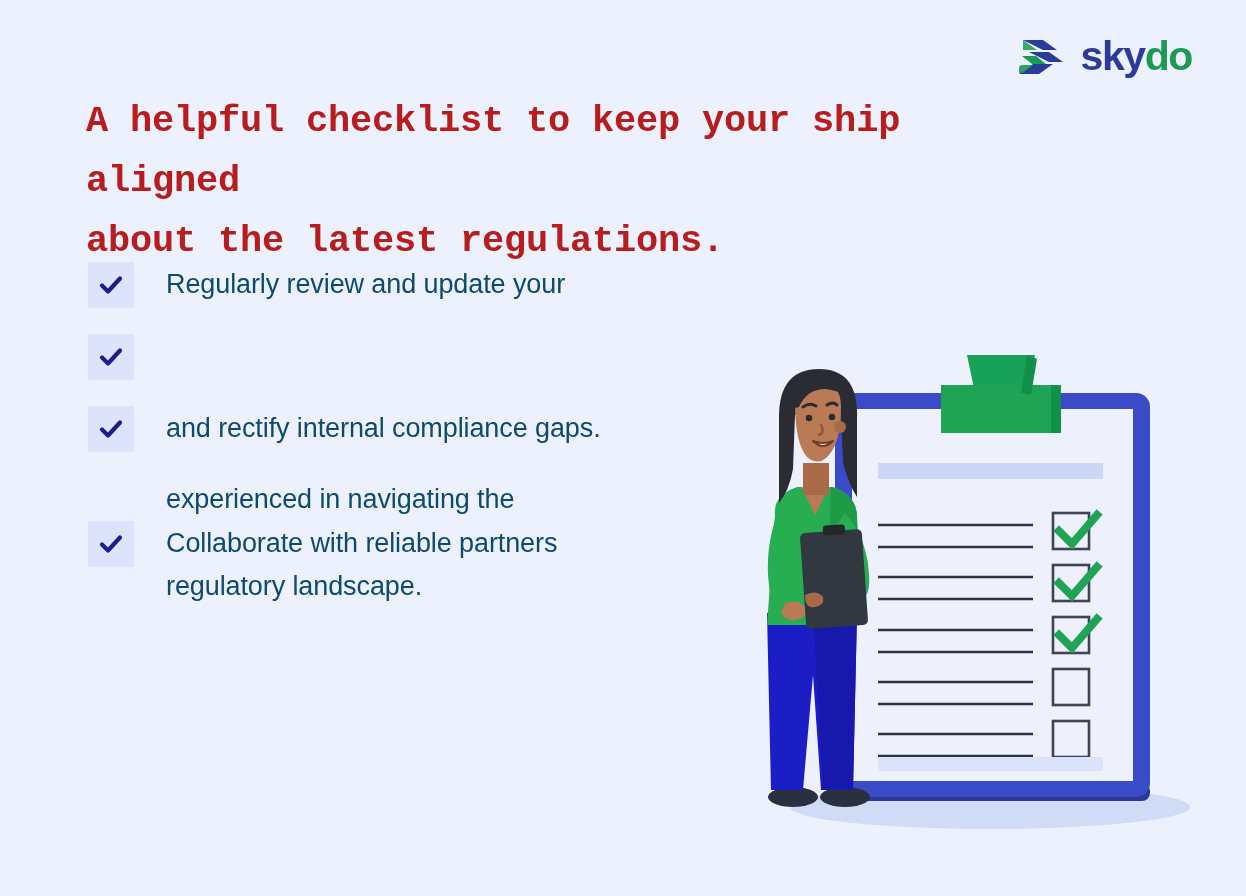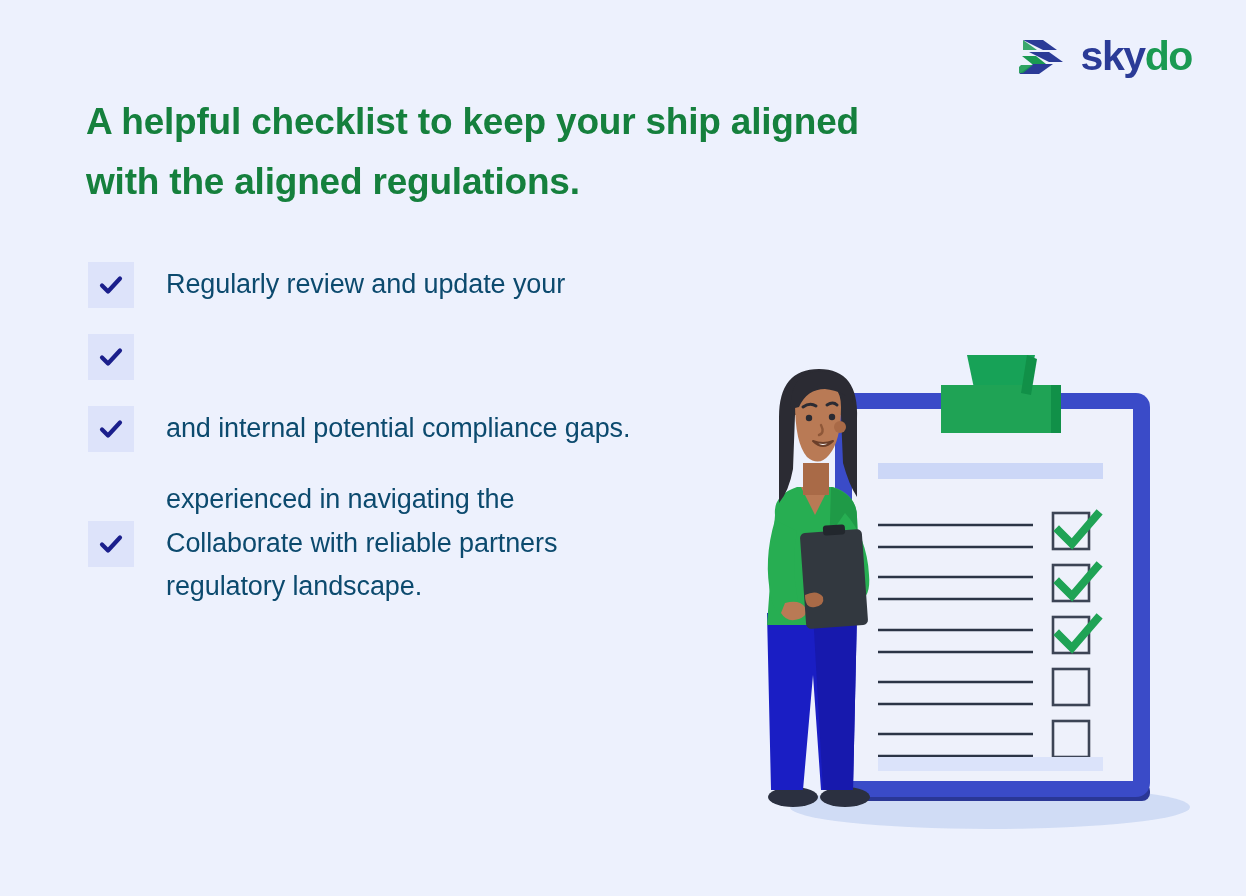--- a/index.html
+++ b/index.html
@@ -38,22 +38,23 @@
 
   
   .headline {
     position: absolute;
     left: 86px;
     top: 92px;
     width: 900px;
     font-size: 37px;
     font-weight: bold;
     line-height: 1.62;
-    color: #15803d;
+    color: #b91c1c;
     letter-spacing: -0.2px;
+    font-family: Liberation Mono, monospace;
   }
 
   
   .checklist {
     position: absolute;
     left: 88px;
     top: 262px;
     width: 660px;
   }
   .check-item {
@@ -105,21 +106,21 @@
       <path d="M2 28 L14 28 L4 36 L-6 36 Z" fill="#1a9a52" opacity="0.9"></path>
     </svg>
   </span>
   <span class="logo-word">
     <span class="sky">sky</span><span class="do">do</span>
   </span>
 </div>
 
 <h1 class="headline">
   <div>A helpful checklist to keep your ship aligned</div>
-  <div>with the aligned regulations.</div>
+  <div>about the latest regulations.</div>
 </h1>
 
 <div class="checklist">
 
   <div class="check-item">
     <span class="check-box">
       <svg viewBox="0 0 26 26" xmlns="http://www.w3.org/2000/svg">
         <path d="M4 13.5 L10 19.5 L22 6.5" fill="none" stroke="#1b1f8c" stroke-width="4.2" stroke-linecap="round" stroke-linejoin="round"></path>
       </svg>
     </span>
@@ -136,21 +137,21 @@
     </span>
   </div>
 
   <div class="check-item">
     <span class="check-box">
       <svg viewBox="0 0 26 26" xmlns="http://www.w3.org/2000/svg">
         <path d="M4 13.5 L10 19.5 L22 6.5" fill="none" stroke="#1b1f8c" stroke-width="4.2" stroke-linecap="round" stroke-linejoin="round"></path>
       </svg>
     </span>
     <span class="check-text">
-      <div>and internal potential compliance gaps.</div>
+      <div>and rectify internal compliance gaps.</div>
     </span>
   </div>
 
   <div class="check-item">
     <span class="check-box">
       <svg viewBox="0 0 26 26" xmlns="http://www.w3.org/2000/svg">
         <path d="M4 13.5 L10 19.5 L22 6.5" fill="none" stroke="#1b1f8c" stroke-width="4.2" stroke-linecap="round" stroke-linejoin="round"></path>
       </svg>
     </span>
     <span class="check-text">

